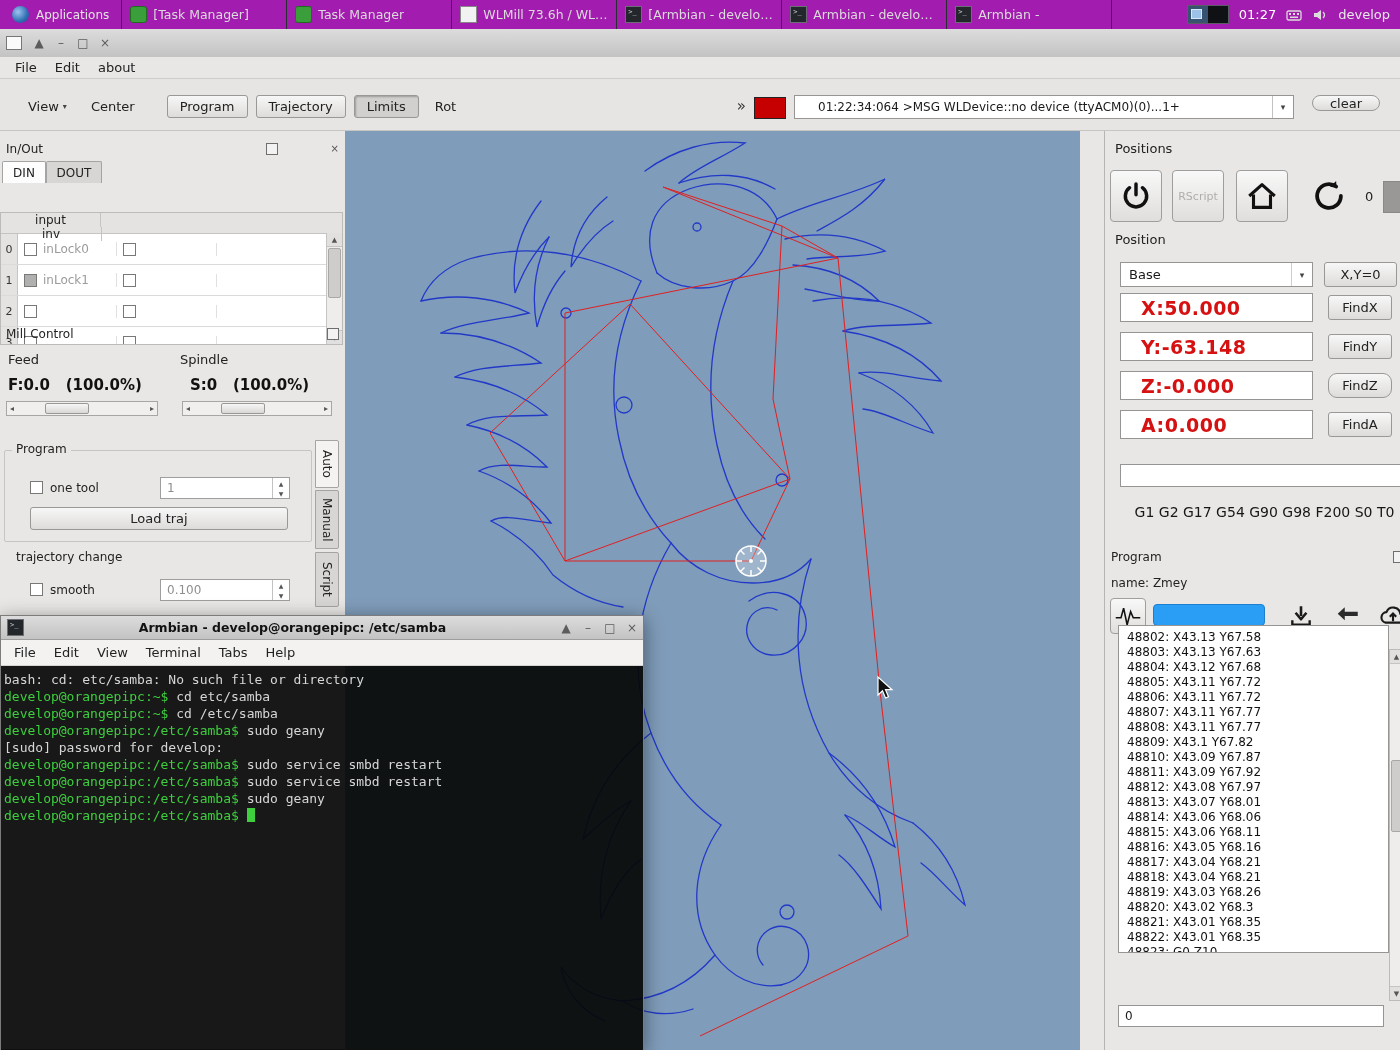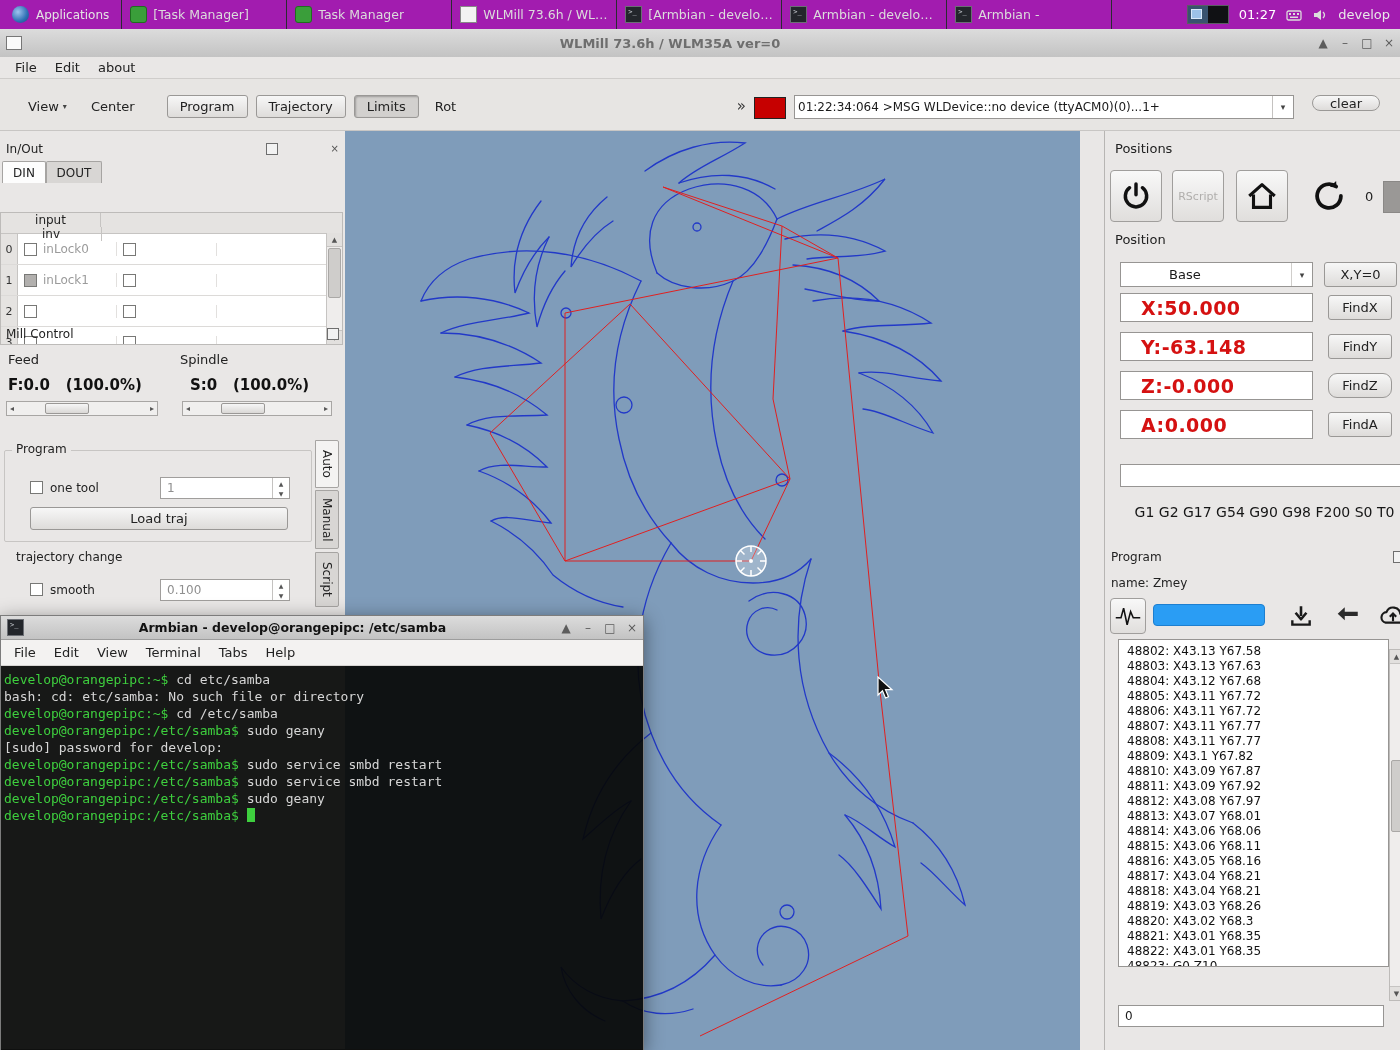--- a/index.html
+++ b/index.html
@@ -41,21 +41,21 @@
   .menu-item{padding:2px 9px;font-size:13px;color:#222;}
   #wl-toolbar{position:absolute;left:0;top:50px;width:100%;height:52px;background:#e7e5e3;border-bottom:1px solid #c8c6c4;display:flex;align-items:flex-start;padding:16px 20px 0 20px;box-sizing:border-box;gap:8px;}
   .flatbtn{padding:4px 8px;font-size:13px;color:#222;display:flex;align-items:center;gap:4px;}
   .btn{background:linear-gradient(#f7f7f7,#dedcda);border:1px solid #9a9896;border-radius:3px;padding:3px 12px;font-size:13px;color:#222;display:inline-flex;align-items:center;justify-content:center;}
   .btn.pressed{background:#d2d0ce;box-shadow:inset 1px 1px 2px rgba(0,0,0,0.25);}
   .chev{font-size:8px;color:#444;}
   #tb-spacer{flex:1;}
   #overflow{font-size:15px;color:#333;margin-top:2px;}
   #swatch{width:30px;height:20px;background:#c60000;border:1px solid #222;margin-top:2px;}
   #log-combo{width:500px;height:24px;background:#fff;border:1px solid #979593;display:flex;align-items:center;box-sizing:border-box;}
-  #log-combo .txt{flex:1;padding:0 3px;font-size:12px;color:#1a1a1a;white-space:nowrap;overflow:hidden;}
+  #log-combo .txt{flex:1;padding:0 23px;font-size:12px;color:#1a1a1a;white-space:nowrap;overflow:hidden;}
   #log-combo .arr{width:20px;align-self:stretch;border-left:1px solid #c4c2c0;display:flex;align-items:center;justify-content:center;color:#444;font-size:9px;}
   #clear-btn{width:68px;height:16px;box-sizing:border-box;margin-left:10px;border-radius:10px;}
 
   
   #left-dock{position:absolute;left:0;top:102px;width:345px;height:919px;background:#e9e7e6;border-right:1px solid #b7b5b3;}
   .dock-head{position:absolute;left:0;width:100%;height:18px;display:flex;align-items:center;padding:0 6px;box-sizing:border-box;font-size:12px;color:#222;}
   .dock-head .sp{flex:1;}
   .dock-ico{width:10px;height:10px;border:1px solid #6e6e6e;margin-left:5px;background:#f2f2f2;}
   .dock-x{margin-left:5px;font-size:10px;color:#555;line-height:10px;}
   .tab{position:absolute;height:22px;box-sizing:border-box;border:1px solid #a6a4a2;border-bottom:none;background:#d8d6d4;font-size:12px;display:flex;align-items:center;justify-content:center;border-radius:2px 2px 0 0;}
@@ -183,21 +183,20 @@
             <path d="M11 5 q3 3 0 6" stroke="#dcdcdc" fill="none" stroke-width="1.3"></path>
           </svg>
       </span>
       <span class="tb-user">develop</span>
     </div>
   </div>
 
   <div id="wlmill">
     <div id="wl-titlebar" class="titlebar">
       <span class="app-mini-icon"></span>
-      <span id="wl-title">WLMill 73.6h / WLM35A ver=0</span>
       <span class="win-btn">▲</span>
       <span class="win-btn">–</span>
       <span class="win-btn">□</span>
       <span class="win-btn">×</span>
     </div>
     <div id="wl-menubar">
       <span class="menu-item">File</span>
       <span class="menu-item">Edit</span>
       <span class="menu-item">about</span>
     </div>
@@ -425,21 +424,21 @@
       <div class="icon-flat" style="left:198px;top:39px;width:52px;height:52px;">
         <svg width="38" height="38" viewBox="0 0 24 24">
             <path d="M19.5 12 A7.5 7.5 0 1 1 16.5 6" stroke="#111" stroke-width="2.4" fill="none" stroke-linecap="round"></path>
             <path d="M16.5 2.5 L16.8 6.8 L12.6 6.2 Z" fill="#111"></path>
           </svg>
       </div>
       <div class="panel-label" style="left:260px;top:58px;">0</div>
       <div class="abs" style="left:278px;top:50px;width:34px;height:32px;border:1px solid #8a8886;background:#9a9896;box-sizing:border-box;"></div>
 
       <div class="panel-label" style="left:10px;top:101px;">Position</div>
-      <div class="combo" style="left:15px;top:131px;width:193px;padding-left:40px;">
+      <div class="combo" style="left:15px;top:131px;width:193px;">
         <span class="txt">Base</span>
         <span class="arr">▾</span>
       </div>
       <span class="btn abs" style="left:219px;top:131px;width:73px;height:25px;box-sizing:border-box;">X,Y=0</span>
 
       <div class="axis-field" style="left:15px;top:162px;">
           <span class="axis-val">X:50.000</span>
         </div>
       <span class="btn find-btn" style="left:223px;top:164px;">FindX</span>
       <div class="axis-field" style="left:15px;top:201px;">
@@ -484,21 +483,21 @@
             <path d="M21 8 H9 V4 L2.5 10 L9 16 V12 H21 Z" fill="#2b2b2b"></path>
           </svg>
       </div>
       <div class="icon-flat" style="left:268px;top:465px;width:40px;height:40px;">
         <svg width="32" height="32" viewBox="0 0 24 24">
             <path d="M6.5 17 a4 4 0 0 1 .6-7.9 a5.4 5.4 0 0 1 10.4 1.4 a3.4 3.4 0 0 1 -.6 6.5 z" stroke="#1a1a1a" stroke-width="1.6" fill="none" stroke-linejoin="round"></path>
             <path d="M12 16 V10.5 M9.6 12.6 L12 10.2 L14.4 12.6" stroke="#1a1a1a" stroke-width="1.6" fill="none"></path>
           </svg>
       </div>
 
-      <div id="gcode-list" style="left:13px;top:508px;width:271px;height:328px;">
+      <div id="gcode-list" style="left:13px;top:494px;width:271px;height:328px;">
           <div class="gline">48802: X43.13 Y67.58</div>
           <div class="gline">48803: X43.13 Y67.63</div>
           <div class="gline">48804: X43.12 Y67.68</div>
           <div class="gline">48805: X43.11 Y67.72</div>
           <div class="gline">48806: X43.11 Y67.72</div>
           <div class="gline">48807: X43.11 Y67.77</div>
           <div class="gline">48808: X43.11 Y67.77</div>
           <div class="gline">48809: X43.1 Y67.82</div>
           <div class="gline">48810: X43.09 Y67.87</div>
           <div class="gline">48811: X43.09 Y67.92</div>
@@ -536,22 +535,22 @@
     </div>
     <div id="term-menubar">
       <span class="menu-item">File</span>
       <span class="menu-item">Edit</span>
       <span class="menu-item">View</span>
       <span class="menu-item">Terminal</span>
       <span class="menu-item">Tabs</span>
       <span class="menu-item">Help</span>
     </div>
     <div id="term-body">
+        <div class="tline"><span class="tw">bash: cd: etc/samba: No such file or directory</span></div>
         <div class="tline"><span class="tg">develop@orangepipc:~$ </span><span class="tw">cd etc/samba</span></div>
-        <div class="tline"><span class="tw">bash: cd: etc/samba: No such file or directory</span></div>
         <div class="tline"><span class="tg">develop@orangepipc:~$ </span><span class="tw">cd /etc/samba</span></div>
         <div class="tline"><span class="tg">develop@orangepipc:/etc/samba$ </span><span class="tw">sudo geany</span></div>
         <div class="tline"><span class="tw">[sudo] password for develop:</span></div>
         <div class="tline"><span class="tg">develop@orangepipc:/etc/samba$ </span><span class="tw">sudo service smbd restart</span></div>
         <div class="tline"><span class="tg">develop@orangepipc:/etc/samba$ </span><span class="tw">sudo service smbd restart</span></div>
         <div class="tline"><span class="tg">develop@orangepipc:/etc/samba$ </span><span class="tw">sudo geany</span></div>
         <div class="tline"><span class="tg">develop@orangepipc:/etc/samba$ </span><span class="tcur"></span></div>
       </div>
   </div>
 

